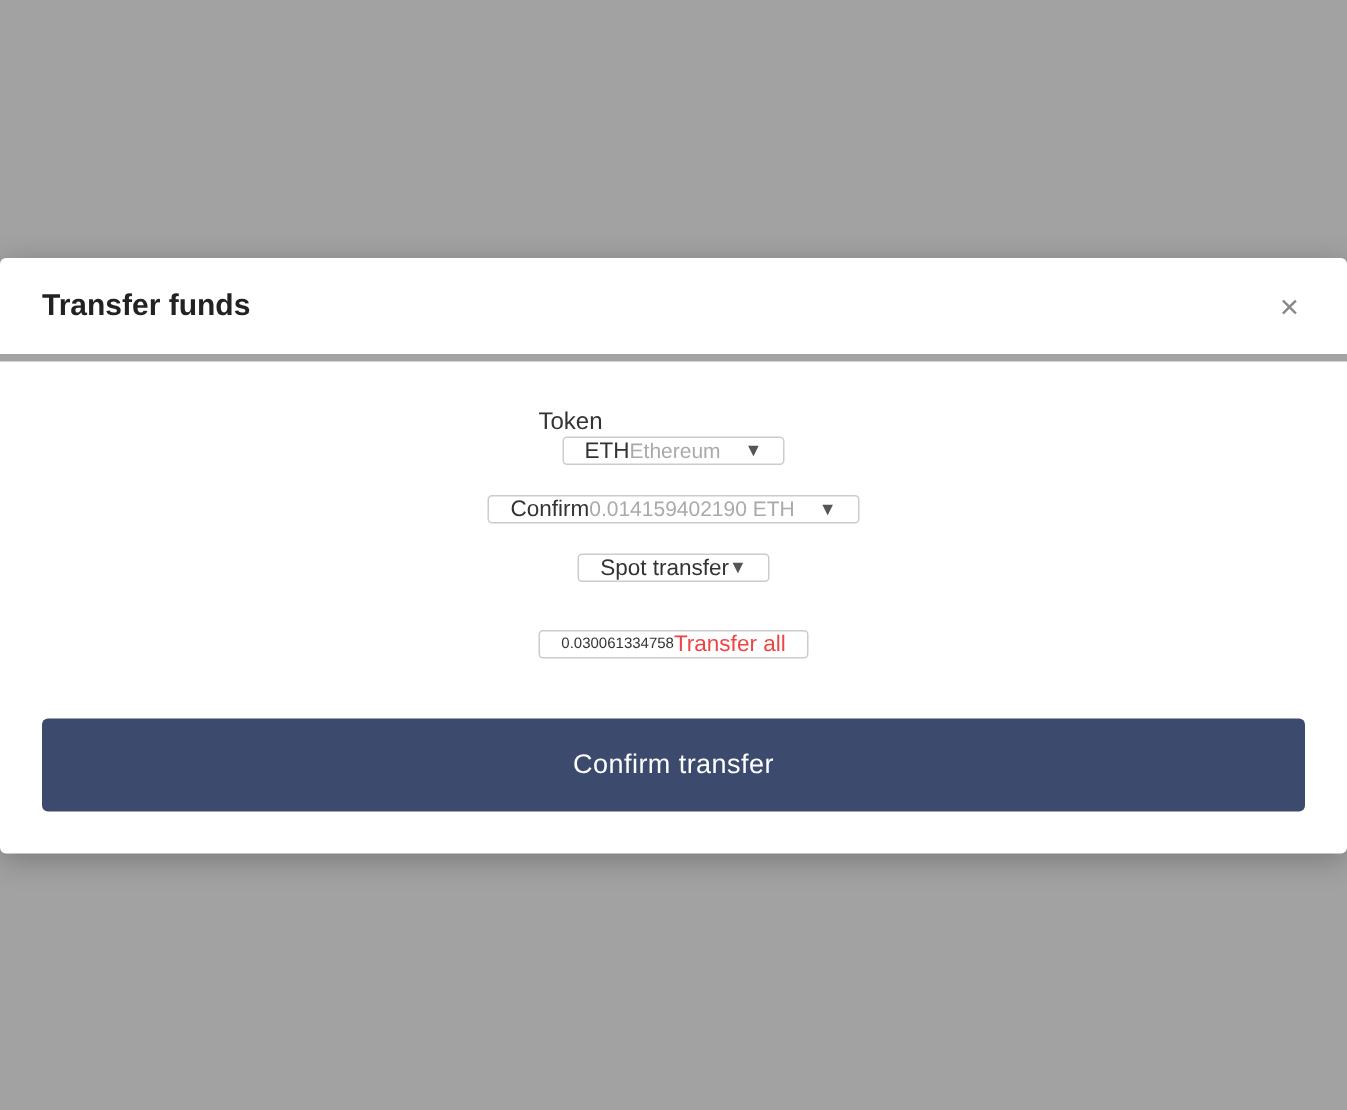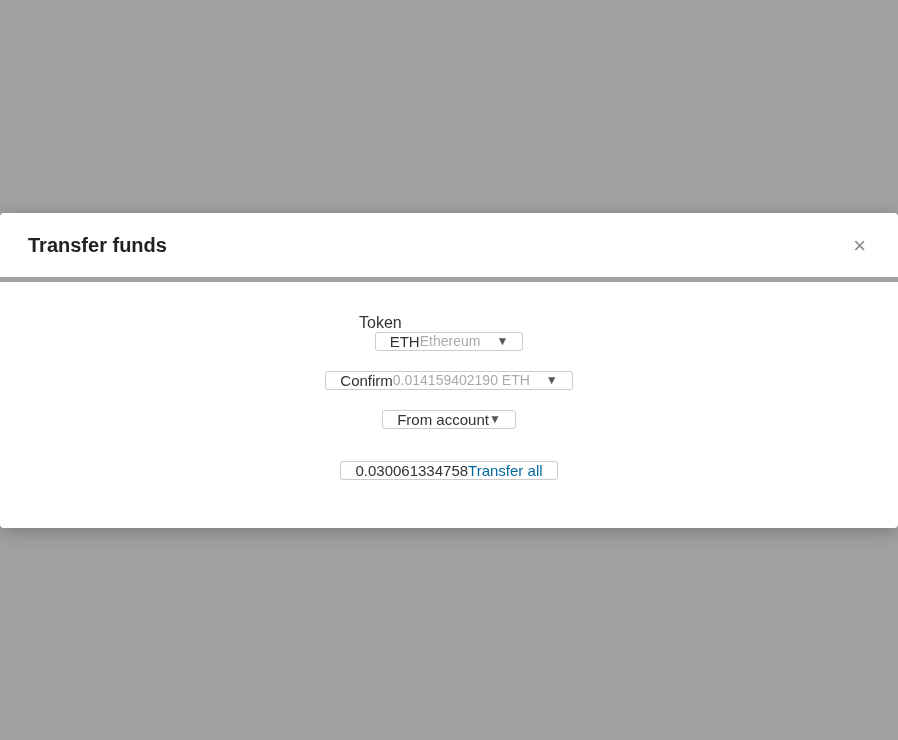--- a/index.html
+++ b/index.html
@@ -107,30 +107,30 @@
       color: #aaa;
       font-size: 14px;
     }
 
     .chevron-icon {
       font-size: 12px;
       color: #555;
     }
 
     .amount-value {
-      font-size: 15px;
+      font-size: 10px;
       color: #333;
     }
 
     .transfer-all-btn {
       background: none;
       border: none;
       cursor: pointer;
       font-size: 15px;
-      color: #0369a1;
+      color: #ef4444;
       font-weight: 500;
       padding: 0;
     }
 
     .confirm-btn {
       width: 100%;
       height: 62px;
       background: #3c4a6e;
       color: #fff;
       border: none;
@@ -177,34 +177,35 @@
           <span class="control-right">
             <span>0.014159402190 ETH</span>
             <span class="chevron-icon">▼</span>
           </span>
         </div>
       </div>
 
       
       <div class="form-row">
         <div class="form-control">
-          <span class="control-left">From account</span>
+          <span class="control-left">Spot transfer</span>
           <span class="control-right">
             <span class="chevron-icon">▼</span>
           </span>
         </div>
       </div>
 
       <div class="spacer"></div>
 
       
       <div class="form-row">
         <div class="form-control">
           <span class="amount-value">0.030061334758</span>
           <button class="transfer-all-btn">Transfer all</button>
         </div>
       </div>
 
       
+      <button class="confirm-btn">Confirm transfer</button>
 
     </div>
   </div>
 </div>
 
 </body></html>

